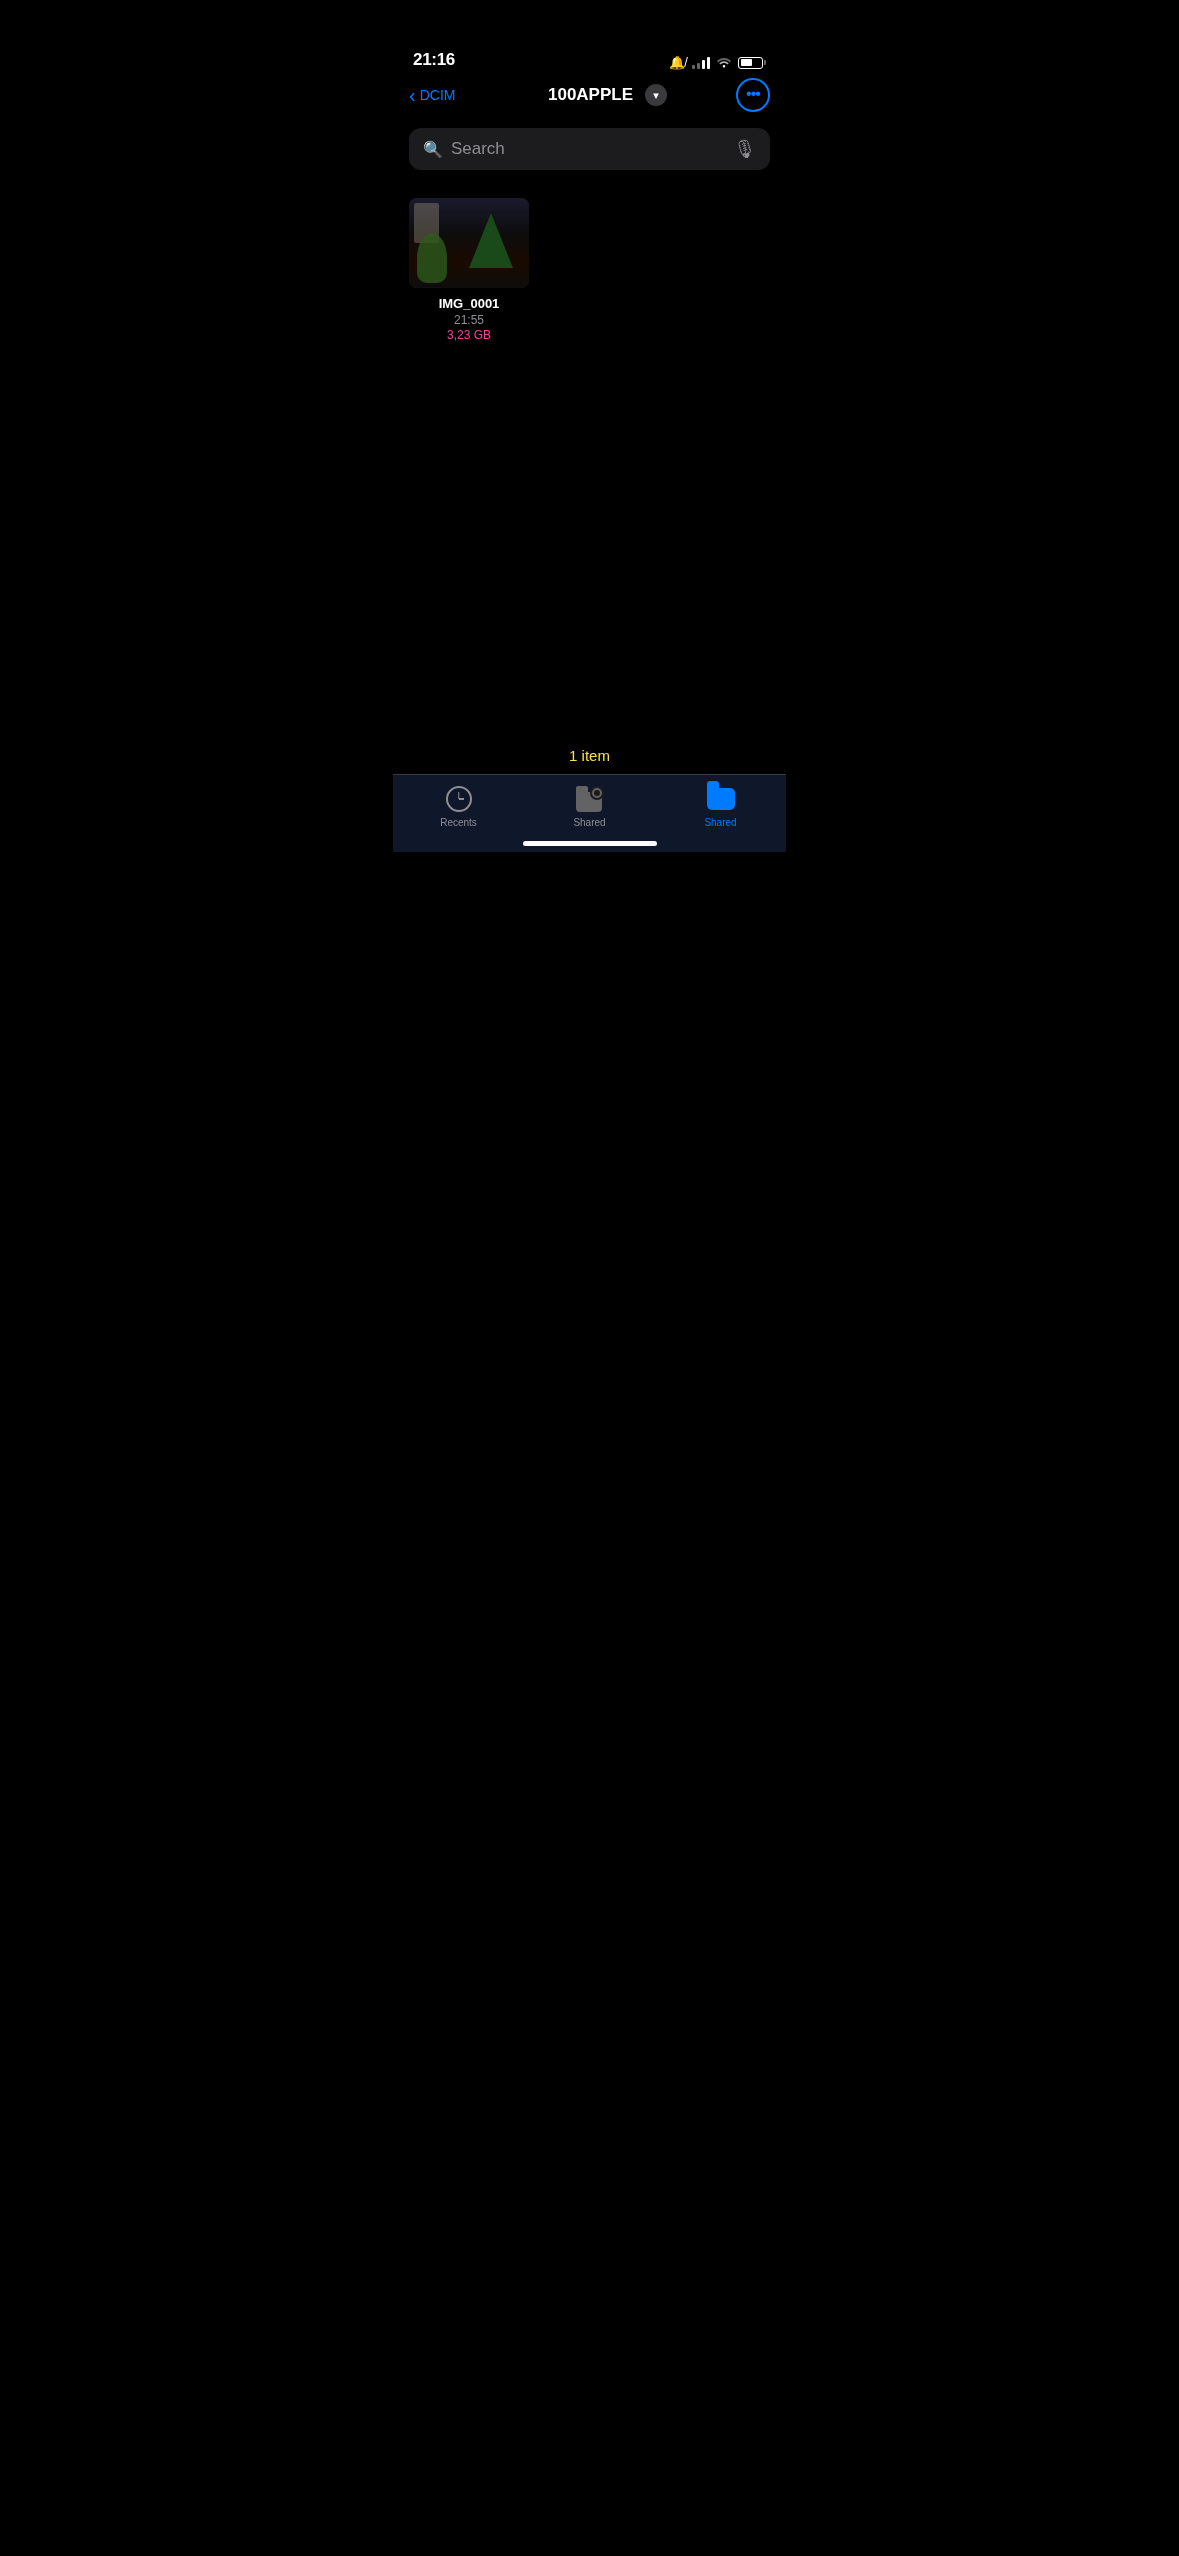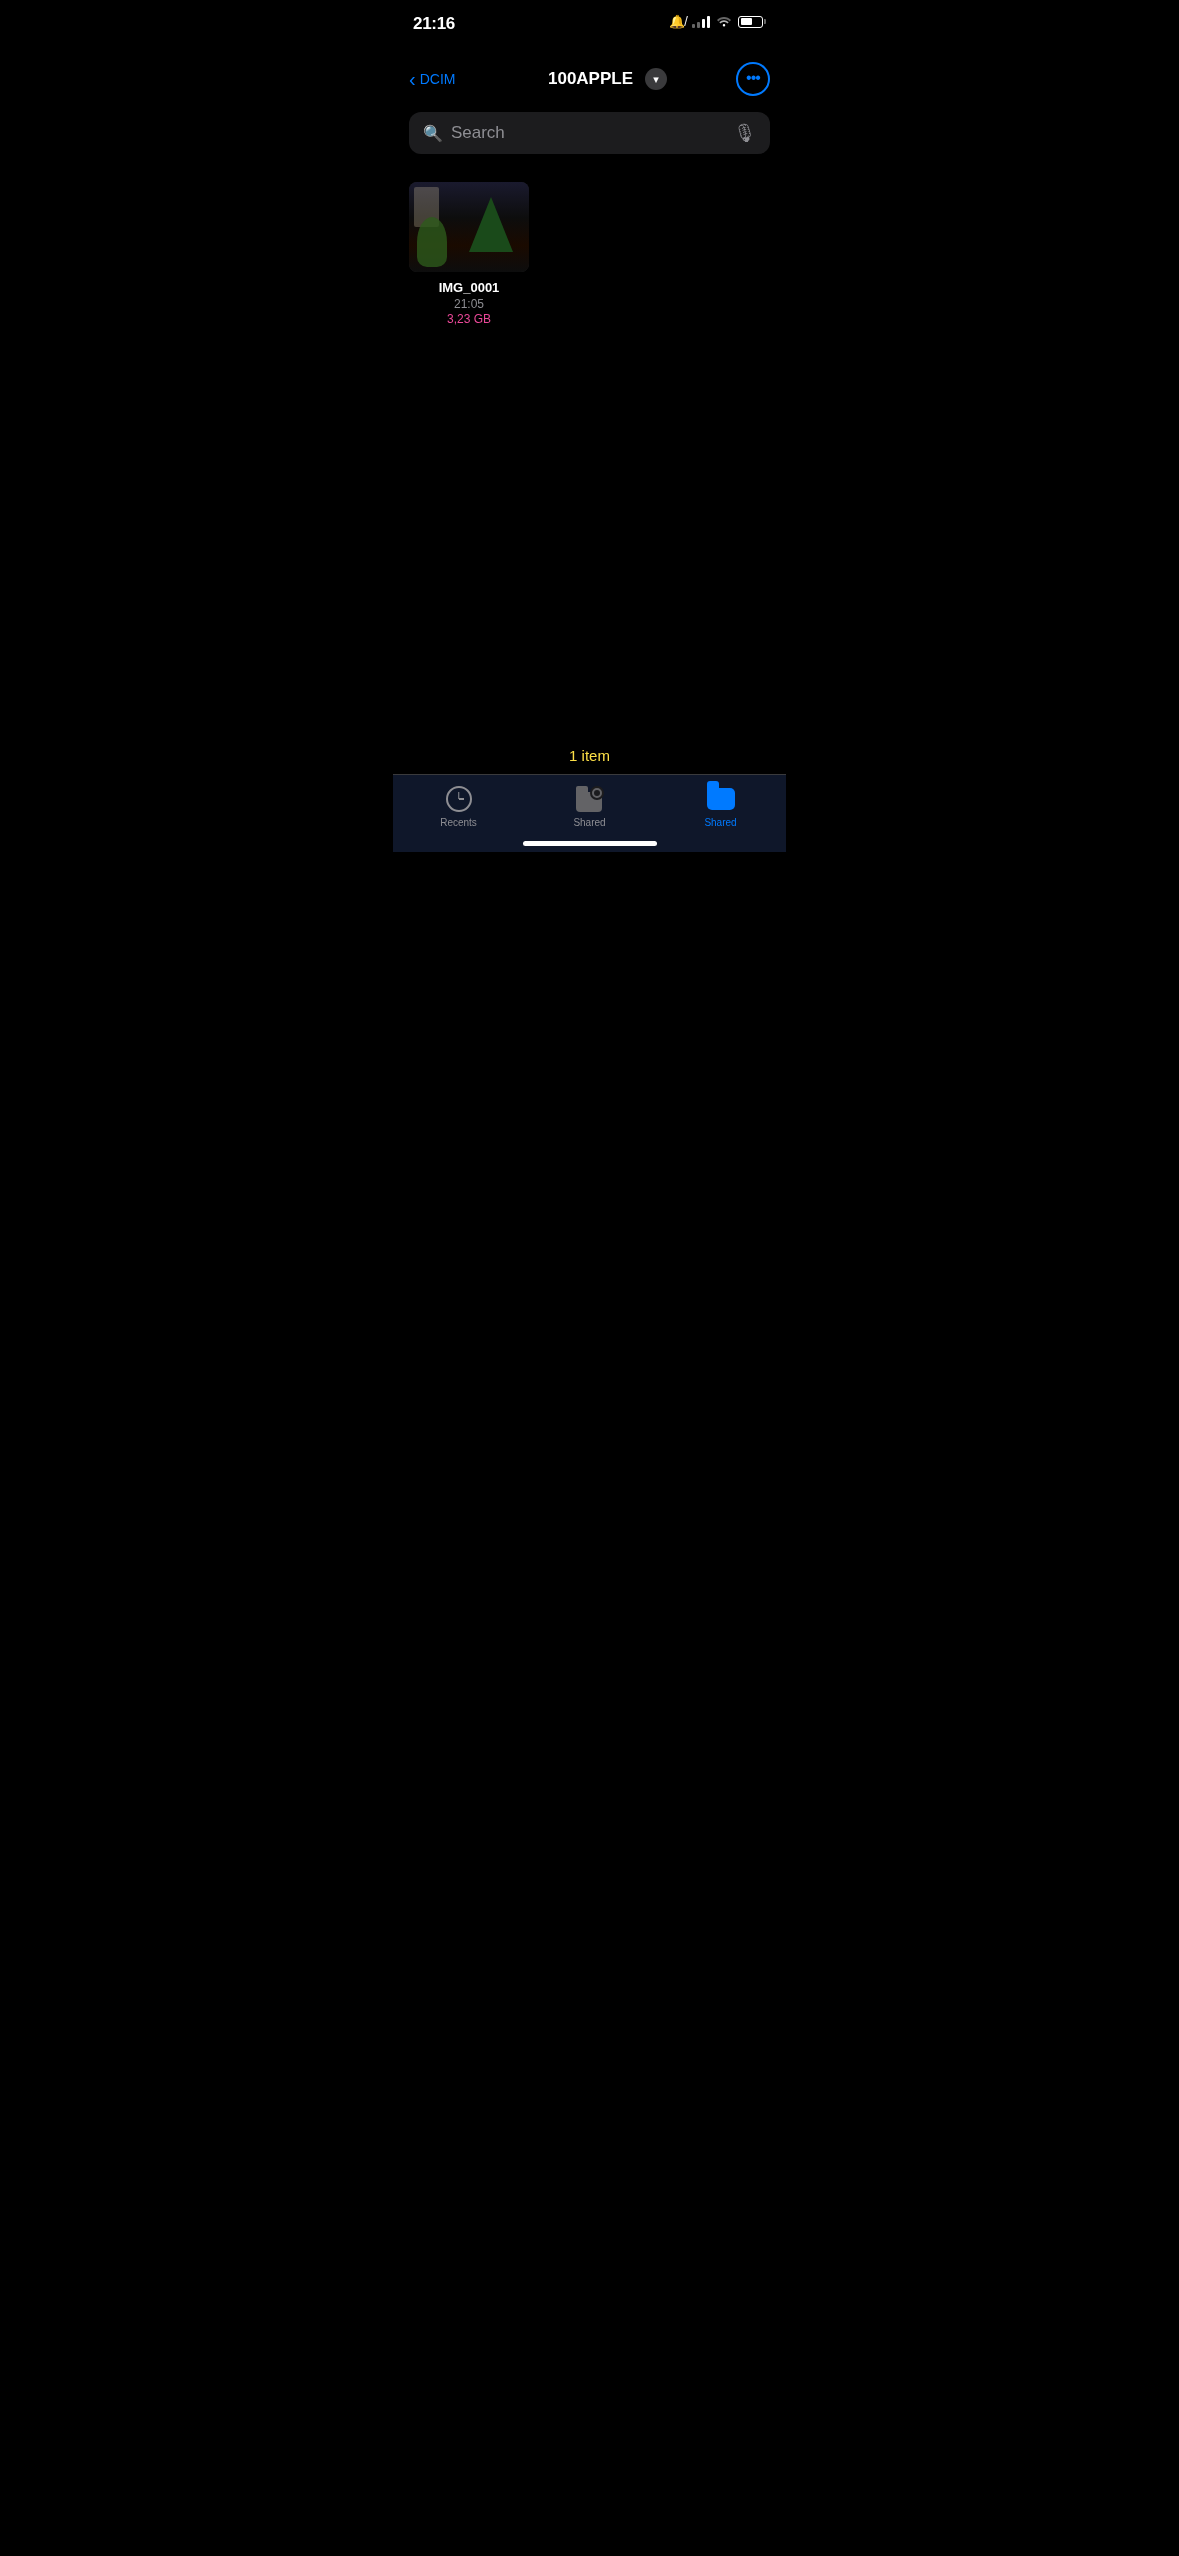--- a/index.html
+++ b/index.html
@@ -18,23 +18,24 @@
       height: 852px;
       overflow: hidden;
       position: relative;
       margin: 0 auto;
     }
 
     
     .status-bar {
       display: flex;
       justify-content: space-between;
-      align-items: flex-start;
+      align-items: flex-end;
       padding: 14px 20px 0 20px;
       height: 54px;
+      margin-top: 16px;
     }
 
     .status-time {
       font-size: 17px;
       font-weight: 600;
       color: #fff;
       letter-spacing: -0.3px;
     }
 
     .status-right {
@@ -568,21 +569,21 @@
       <div class="thumbnail-img">
 
         <div class="thumb-window"></div>
         <div class="thumb-plant"></div>
         <div class="thumb-tree">
           <div class="thumb-tree-body"></div>
         </div>
       </div>
     </div>
     <div class="file-name">IMG_0001</div>
-    <div class="file-time">21:05</div>
+    <div class="file-time">21:55</div>
     <div class="file-size">3,23 GB</div>
   </div>
 </div>
 
 <div class="item-count">1 item</div>
 
 <div class="tab-bar">
 
   <div class="tab-item inactive">
     <div class="tab-icon">

